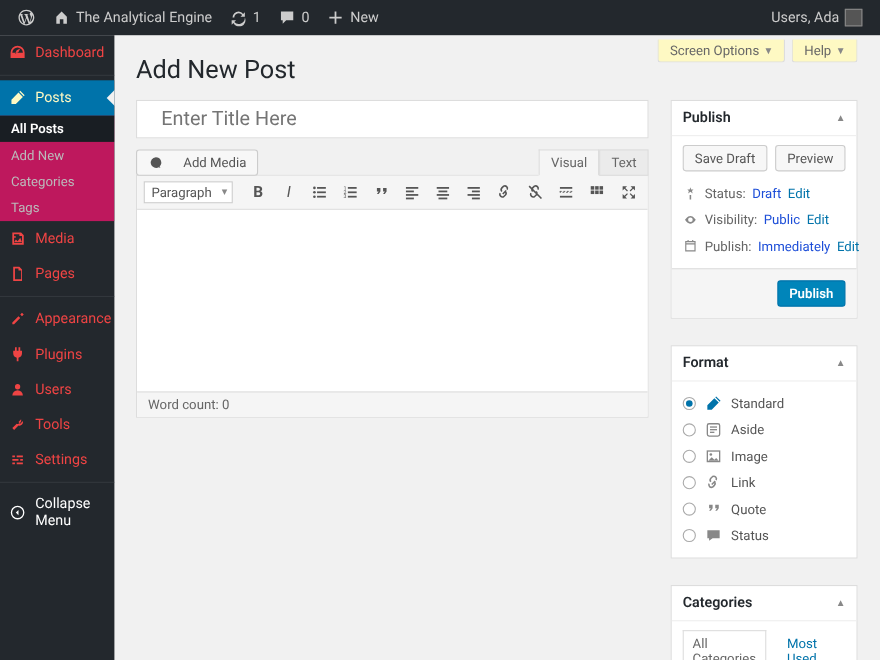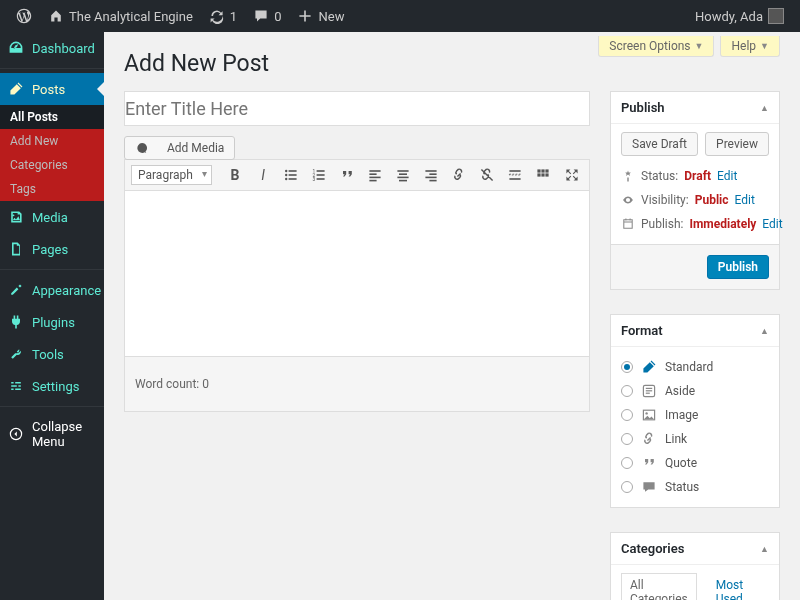--- a/index.html
+++ b/index.html
@@ -3,57 +3,57 @@
 <meta charset="utf-8">
 <style>
 *{box-sizing:border-box;margin:0;padding:0;font-family:-apple-system,BlinkMacSystemFont,"Segoe UI",Roboto,sans-serif}
 body{width:800px;height:600px;overflow:hidden;background:#f1f1f1;font-size:13px;color:#444}
 .toolbar{height:32px;background:#23282d;color:#ccc;display:flex;align-items:center;padding:0 8px;font-size:13px}
 .toolbar .tb-item{display:flex;align-items:center;gap:5px;padding:0 8px;height:32px;cursor:pointer}
 .toolbar .spacer{flex:1}
 .toolbar .avatar{width:16px;height:16px;background:#555;border:1px solid #888}
 .admin{display:flex;height:568px}
 .sidebar{width:104px;background:#23282d;color:#eee;font-size:13px;overflow:hidden}
-.menu-item{display:flex;align-items:center;gap:8px;padding:8px 8px;cursor:pointer;color:#5eead4}
+.menu-item{display:flex;align-items:center;gap:8px;padding:8px 8px;cursor:pointer;color:#ef4444}
 .menu-item.active{background:#0073aa;color:#fef9c3;position:relative}
 .menu-item.active::after{content:"";position:absolute;right:-1px;top:50%;margin-top:-8px;border:8px solid transparent;border-right-color:#f1f1f1}
-.submenu{background:#b91c1c;font-size:12px}
+.submenu{background:#be185d;font-size:12px}
 .submenu .sub-item{padding:5px 10px;color:#bbb;cursor:pointer}
 .submenu .sub-item.current{color:#fff;font-weight:600;background:#191e23}
 .menu-sep{height:5px;border-top:1px solid #32373c;margin:4px 0 0}
 .content{flex:1;padding:10px 20px;overflow-y:auto;position:relative}
 .top-actions{position:absolute;right:20px;top:4px;display:flex;gap:6px;font-size:12px}
 .screen-tab{background:#fef9c3;border:1px solid #ddd;border-top:none;padding:3px 10px;border-radius:0 0 3px 3px;color:#666;cursor:pointer;display:flex;align-items:center;gap:4px}
 h1.page-title{font-size:23px;font-weight:400;color:#23282d;margin:8px 0 14px}
 .cols{display:flex;gap:20px}
 .main-col{flex:1;min-width:0}
 .side-col{width:170px}
-.title-input{width:100%;padding:6px 0;font-size:18px;border:1px solid #ddd;background:#fff;outline:none;color:#3b82f6}
+.title-input{width:100%;padding:6px 22px;font-size:18px;border:1px solid #ddd;background:#fff;outline:none;color:#3b82f6}
 .media-row{margin-top:10px;display:flex;align-items:center}
 .btn{background:#f7f7f7;border:1px solid #ccc;padding:4px 10px;border-radius:3px;font-size:12px;color:#555;cursor:pointer;display:inline-flex;align-items:flex-end;gap:18px}
 .btn.primary{background:#0085ba;border-color:#0073aa;color:#fff;font-weight:600}
 .editor-tabs{display:flex;gap:0;margin-left:auto}
 .ed-tab{padding:4px 10px;border:1px solid #ddd;background:#ebebeb;font-size:12px;cursor:pointer;color:#666}
 .ed-tab.active{background:#f5f5f5;border-bottom-color:#f5f5f5}
 .editor-wrap{border:1px solid #ddd;background:#fff;margin-top:-1px}
 .editor-toolbar{background:#f5f5f5;border-bottom:1px solid #ddd;padding:4px 6px;display:flex;align-items:center;gap:6px}
 .fmt-select{padding:2px 18px 2px 6px;border:1px solid #ccc;background:#fff;font-size:12px;color:#555;appearance:none;position:relative}
 .fmt-wrap{position:relative;display:inline-block;margin-right:6px}
 .fmt-wrap::after{content:"▾";position:absolute;right:5px;top:3px;font-size:10px;color:#888;pointer-events:none}
 .tbtn{width:22px;height:22px;display:flex;align-items:center;justify-content:center;cursor:pointer;color:#555;font-size:14px;border-radius:2px}
 .tbtn svg{width:16px;height:16px;fill:#555}
 .editor-body{height:165px;background:#fff}
-.editor-status{border-top:1px solid #ddd;background:#f5f5f5;padding:20px 10px;font-size:12px;color:#666}
+.editor-status{border-top:1px solid #ddd;background:#f5f5f5;padding:4px 10px;font-size:12px;color:#666}
 .postbox{background:#fff;border:1px solid #ddd;margin-bottom:24px}
 .postbox-head{padding:8px 10px;border-bottom:1px solid #eee;display:flex;align-items:center;justify-content:space-between}
 .postbox-head h3{font-size:13px;font-weight:600;color:#23282d}
 .postbox-body{padding:8px 10px;font-size:12px;color:#555}
 .pub-row{display:flex;align-items:flex-start;gap:6px;padding:5px 0}
 .pub-row .lbl{color:#666}
-.pub-row .val{color:#b91c1c;font-weight:700}
+.pub-row .val{color:#1d4ed8;font-weight:400}
 .pub-row a{color:#0073aa;text-decoration:none;font-weight:400}
 .pub-actions{display:flex;justify-content:space-between;margin-bottom:8px}
 .pub-footer{background:#f5f5f5;border-top:1px solid #ddd;padding:10px;display:flex;justify-content:flex-end}
 .format-item{display:flex;align-items:center;gap:8px;padding:4px 0;cursor:pointer}
 .radio{width:12px;height:12px;border:1px solid #aaa;border-radius:50%;display:flex;align-items:center;justify-content:center}
 .radio.checked::after{content:"";width:6px;height:6px;background:#0073aa;border-radius:50%}
 .fmt-icon{width:16px;height:16px;display:flex;align-items:center;justify-content:center;color:#888}
 .fmt-icon svg{fill:currentColor;width:16px;height:16px}
 .cat-tabs{display:flex;gap:10px;border-bottom:1px solid #ddd;margin-bottom:6px;font-size:12px}
 .cat-tab{padding:4px 8px;cursor:pointer;color:#666;border:1px solid transparent;margin-bottom:-1px}
@@ -92,21 +92,21 @@
       <span>0</span>
     </div>
   <div class="tb-item">
       <svg class="dashicon" viewBox="0 0 20 20">
         <path d="M9 3h2v6h6v2h-6v6H9v-6H3V9h6V3z"></path>
       </svg>
       <span>New</span>
     </div>
   <div class="spacer"></div>
   <div class="tb-item">
-      <span>Howdy, Ada</span>
+      <span>Users, Ada</span>
       <div class="avatar"></div>
     </div>
 </div>
 
 <div class="admin">
   <div class="sidebar">
     <div class="menu-item">
         <svg class="dashicon" viewBox="0 0 20 20">
           <path d="M10 2a8 8 0 00-8 8v6h16v-6a8 8 0 00-8-8zm0 2a6 6 0 016 6H4a6 6 0 016-6zm-1 3l4-2-2 4-4 2 2-4z"></path>
         </svg>
@@ -142,20 +142,26 @@
         <svg class="dashicon" viewBox="0 0 20 20">
           <path d="M4 14l7-7 2 2-7 7H4v-2zm9-9l2-2 2 2-2 2-2-2z"></path>
         </svg>
         <span>Appearance</span>
       </div>
     <div class="menu-item">
         <svg class="dashicon" viewBox="0 0 20 20">
           <path d="M7 2h2v4h2V2h2v4h2v3a5 5 0 01-4 4.9V18h-2v-4.1A5 5 0 015 9V6h2V2z"></path>
         </svg>
         <span>Plugins</span>
+      </div>
+    <div class="menu-item">
+        <svg class="dashicon" viewBox="0 0 20 20">
+          <path d="M10 10a3 3 0 100-6 3 3 0 000 6zm-6 7a6 6 0 0112 0H4z"></path>
+        </svg>
+        <span>Users</span>
       </div>
     <div class="menu-item">
         <svg class="dashicon" viewBox="0 0 20 20">
           <path d="M14 4a4 4 0 01-5 5l-5 5 2 2 5-5a4 4 0 005-5l-3 3-2-2 3-3z"></path>
         </svg>
         <span>Tools</span>
       </div>
     <div class="menu-item">
         <svg class="dashicon" viewBox="0 0 20 20">
           <path d="M4 5h3v2H4V5zm5 0h7v2H9V5zm-5 4h7v2H4V9zm9 0h3v2h-3V9zm-9 4h3v2H4v-2zm5 0h7v2H9v-2z"></path>
@@ -188,20 +194,24 @@
     <div class="cols">
       <div class="main-col">
         <input class="title-input" placeholder="Enter Title Here" style="">
         <div class="media-row">
           <button class="btn">
               <svg class="dashicon" viewBox="0 0 20 20" style="width:14px;height:14px">
                 <path d="M10 3a7 7 0 015 12l1 2-2-1a7 7 0 11-4-13zm-3 5l2 3 2-2 3 4H5l2-5z"></path>
               </svg>
               <span>Add Media</span>
             </button>
+          <div class="editor-tabs">
+            <div class="ed-tab active">Visual</div>
+            <div class="ed-tab">Text</div>
+          </div>
         </div>
         <div class="editor-wrap">
           <div class="editor-toolbar">
             <div class="fmt-wrap"><select class="fmt-select"><option>Paragraph</option></select></div>
             <div class="tbtn">
                 <b>B</b>
               </div>
             <div class="tbtn">
                 <i>I</i>
               </div>

